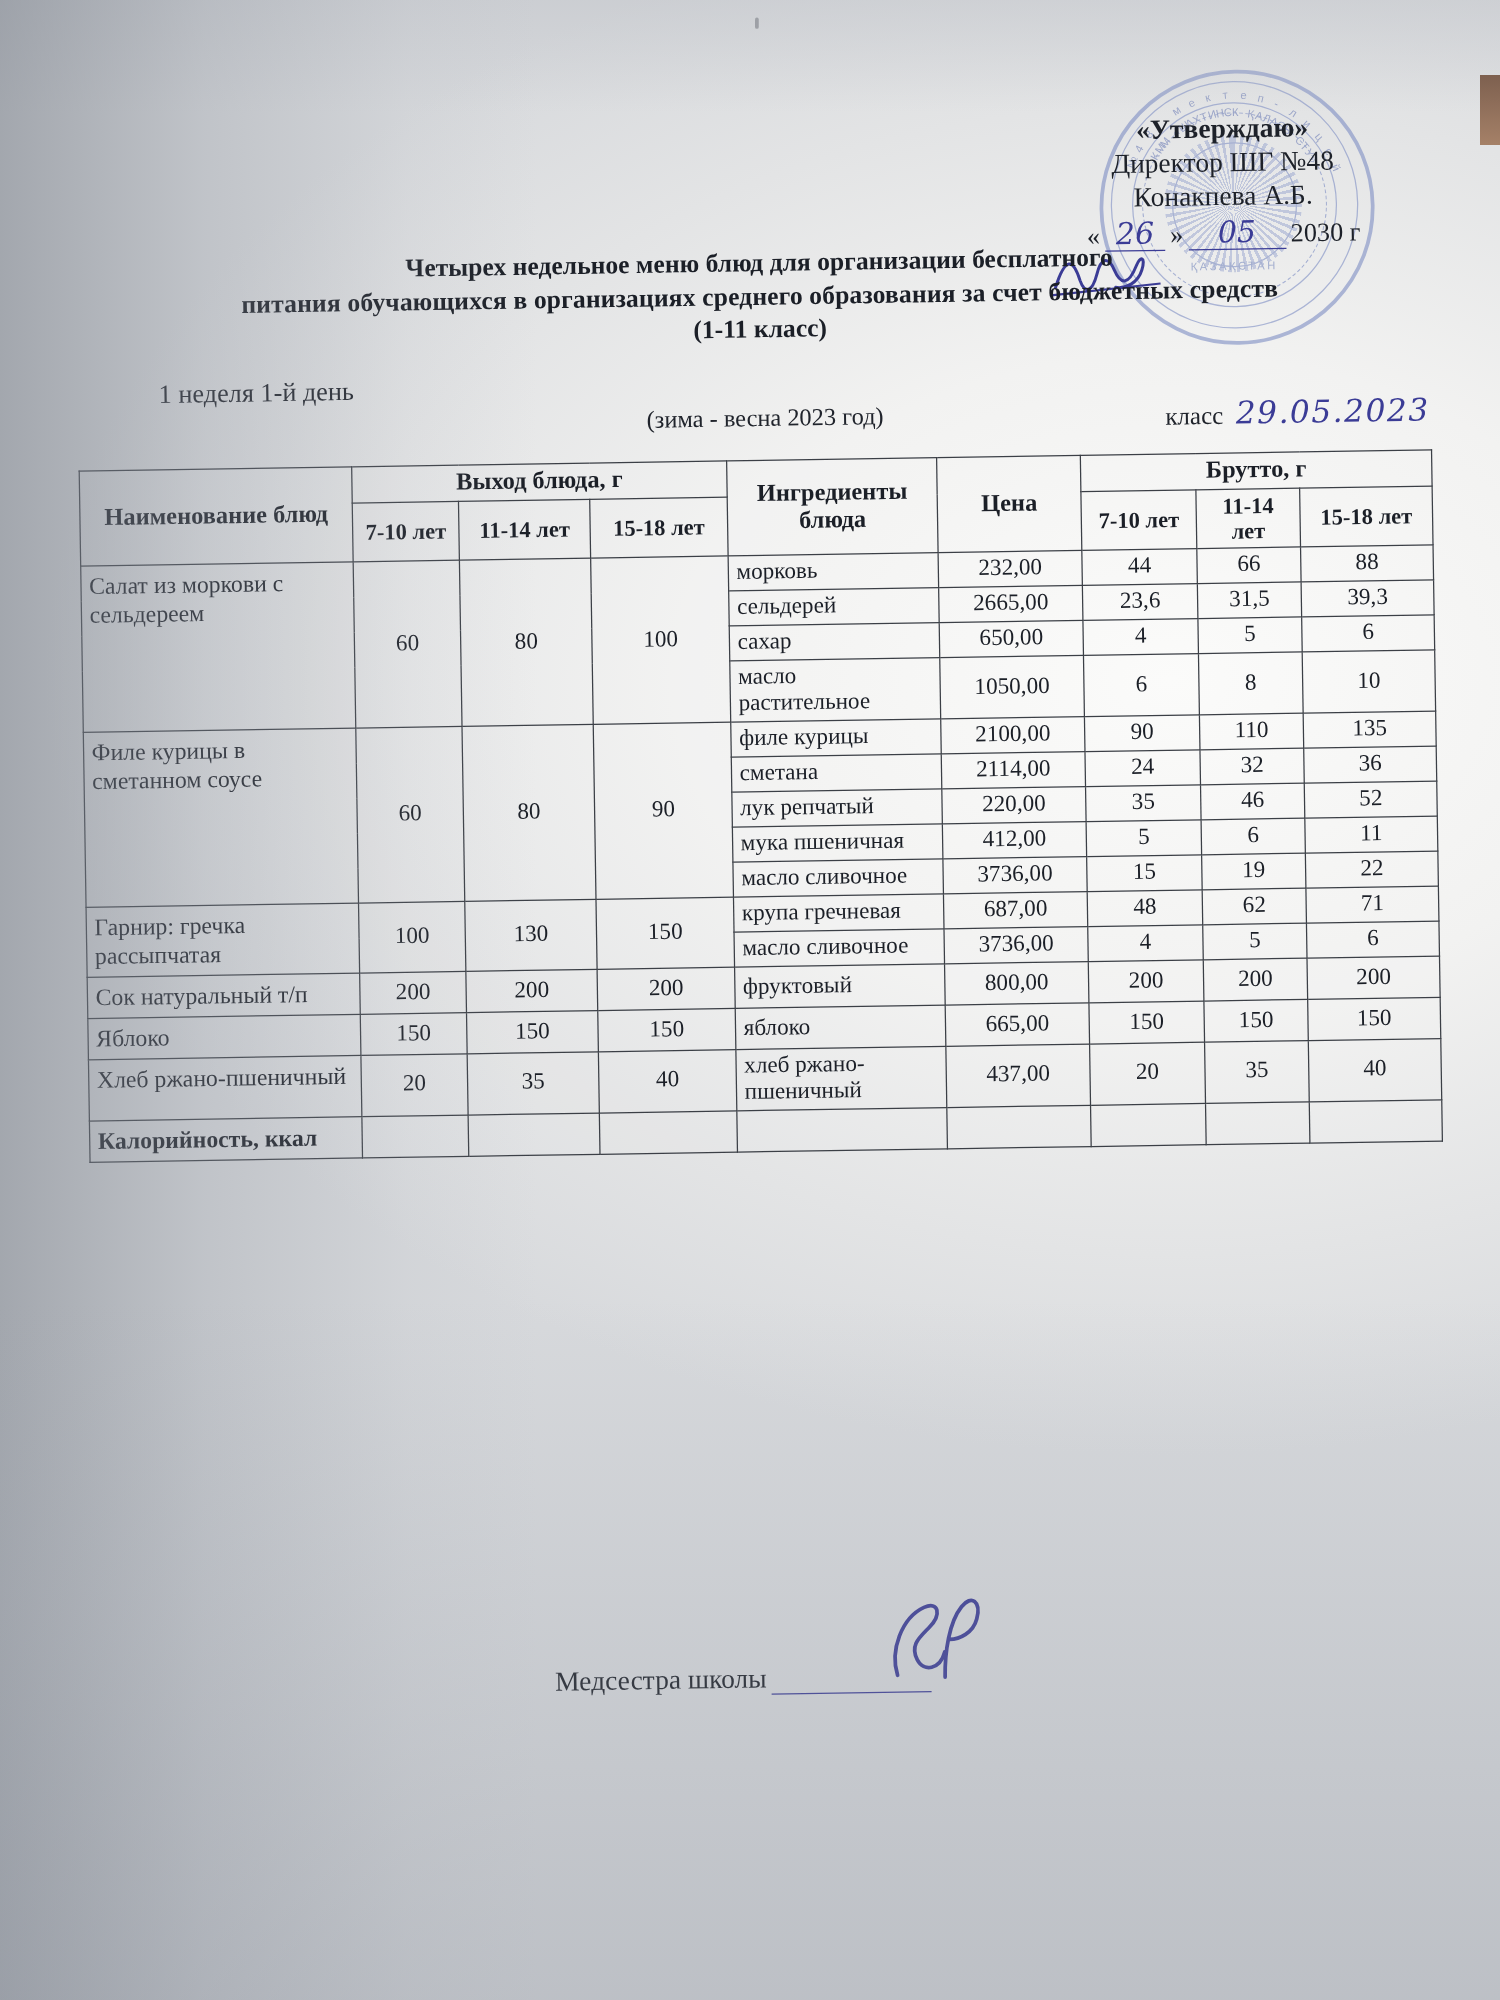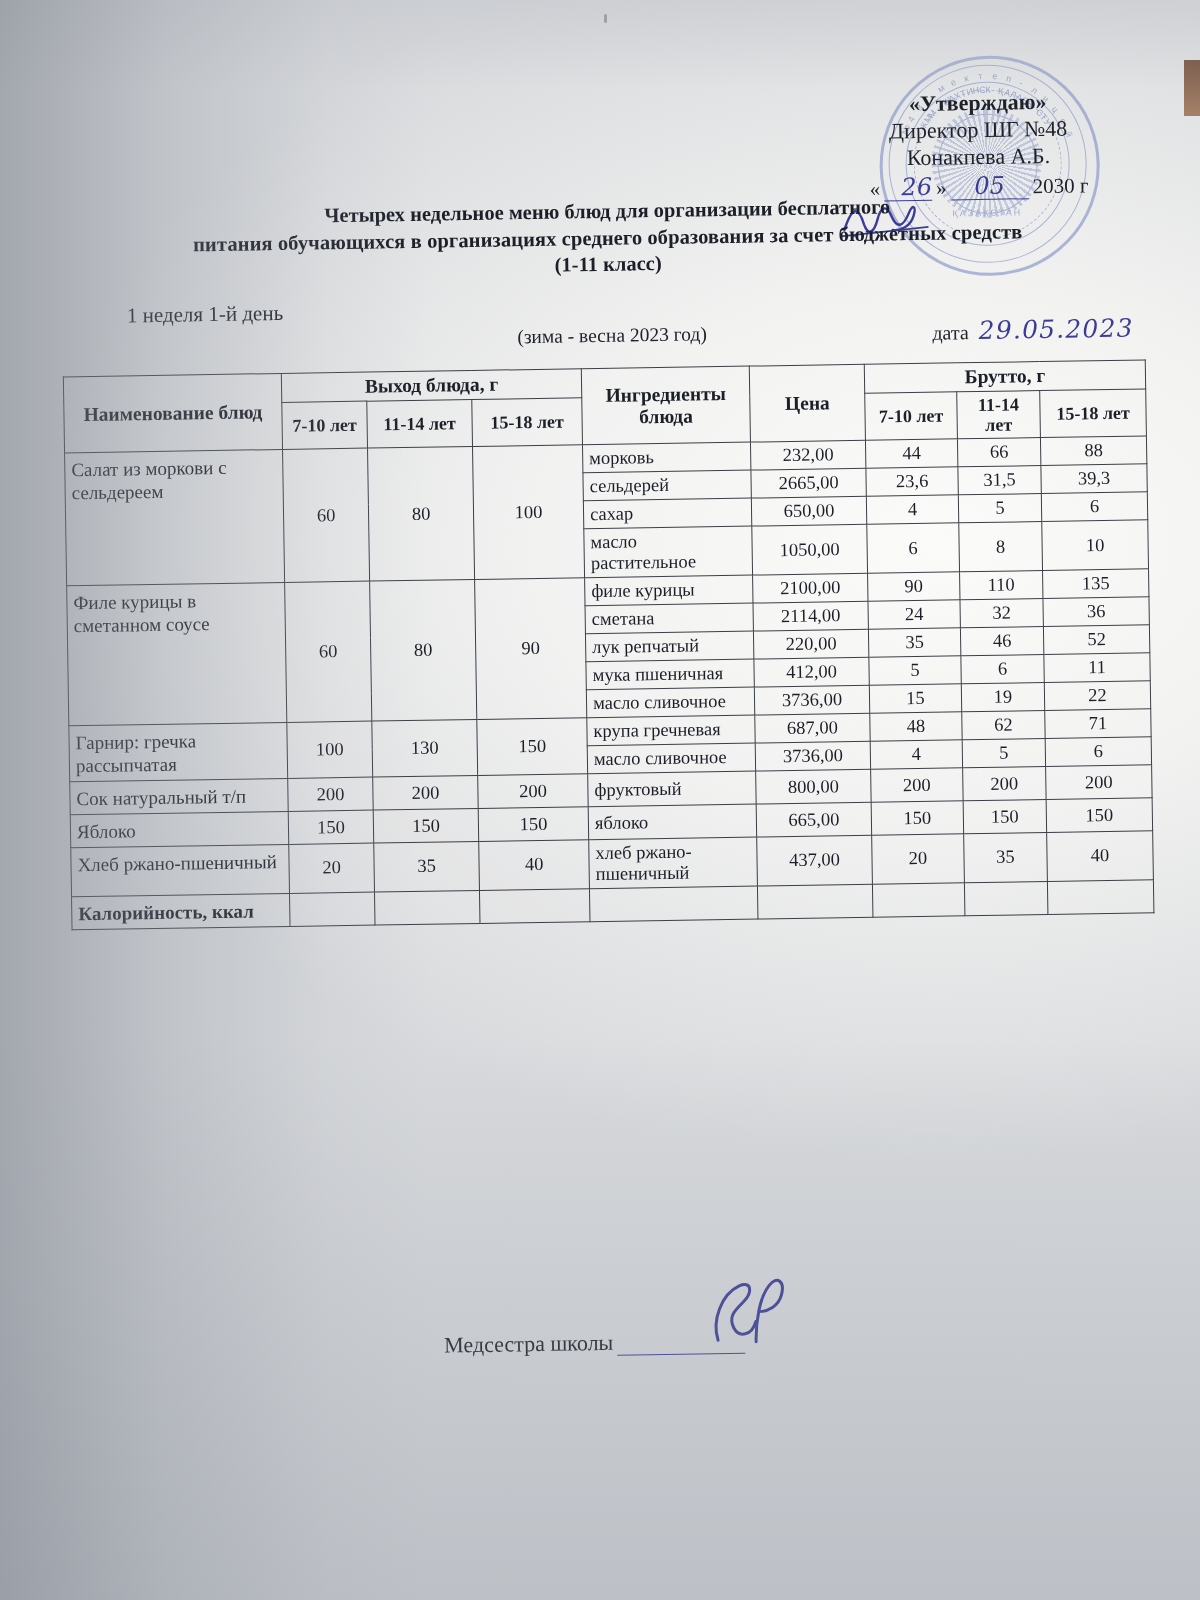--- a/index.html
+++ b/index.html
@@ -219,38 +219,38 @@
       <div class="ln">Директор ШГ №48</div>
       <div class="ln" style="position:relative;">
         <svg id="sig-dir" viewBox="0 0 120 42">
           <path d="M4 30 C14 6, 20 8, 24 26 C27 38, 33 36, 38 22 C42 10, 48 8, 52 20 C56 32, 62 34, 70 18 C74 10, 78 12, 74 22 C70 32, 60 36, 52 34" fill="none" stroke="#3b3c96" stroke-width="2.4" stroke-linecap="round"></path>
           <path d="M0 36 L88 34" fill="none" stroke="#3b3c96" stroke-width="1.8"></path>
         </svg>
         <span>Конакпева А.Б.</span>
       </div>
       <div class="dateline">
         <span>«</span>
-        <span class="blank hw" style="width:48px;font-size:24px;text-align:right;">26</span>
+        <span class="blank hw" style="width:48px;font-size:24px;">26</span>
         <span>»</span>
         <span class="blank hw" style="width:78px;font-size:24px;">05</span>
         <span>2030 г</span>
       </div>
     </div>
 
     <div id="title">
       <div class="l1">Четырех недельное меню блюд для организации бесплатного</div>
       <div class="l2">питания обучающихся в организациях среднего образования за счет бюджетных средств</div>
       <div class="l3">(1-11 класс)</div>
     </div>
 
     <div id="weekday">1 неделя 1-й день</div>
     <div id="season">(зима - весна 2023 год)</div>
 
     <div id="datebox">
-      <span>дата</span>
+      <span>класс</span>
       <span class="hw">29.05.2023</span>
     </div>
 
     <div id="tablewrap">
       <table>
         <colgroup>
           <col style="width:218px">
             <col style="width:85px">
             <col style="width:105px">
             <col style="width:110px">

